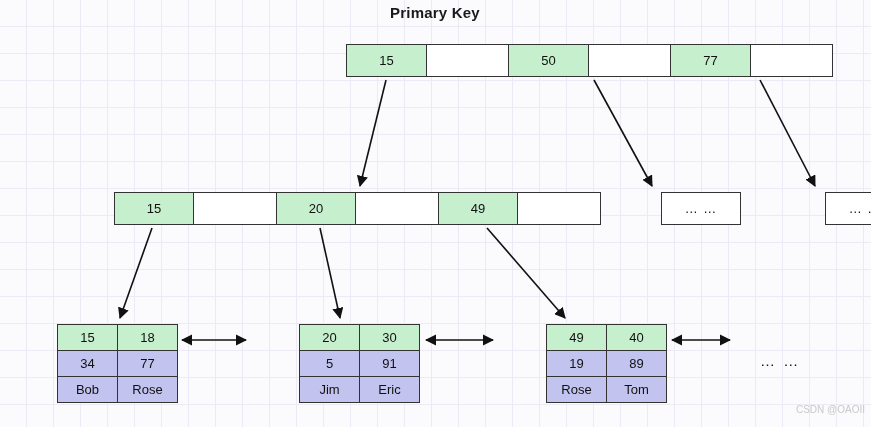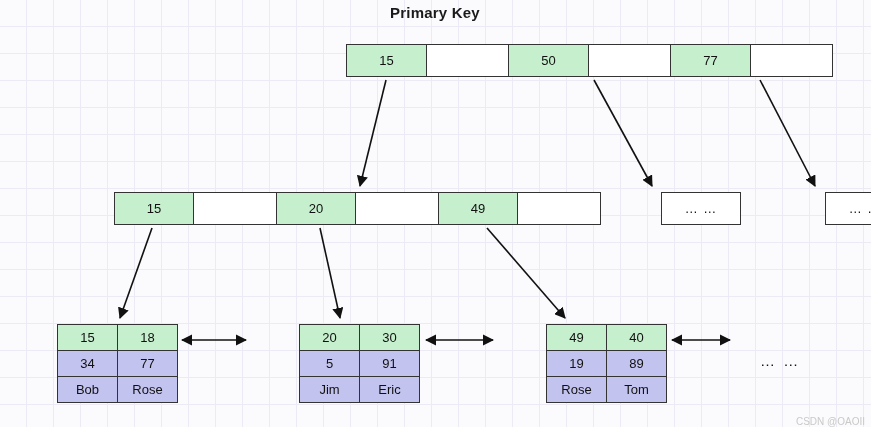--- a/index.html
+++ b/index.html
@@ -72,21 +72,21 @@
   #leaf-3 { left:502px; top:324px; }
 
   .leaf-ellipsis {
     position:absolute;
     font-size:15px; color:#111111; letter-spacing:2px;
     white-space:nowrap;
   }
   #leaf-tail { left:760px; top:352px; }
 
   .watermark {
-    position:absolute; right:6px; bottom:0;
+    position:absolute; right:6px; bottom:12px;
     font-size:10px; color:#c9c9c9;
     white-space:nowrap;
     margin-top:8px;
   }
 </style>
 </head>
 <body>
 
 <div id="stage">
 

